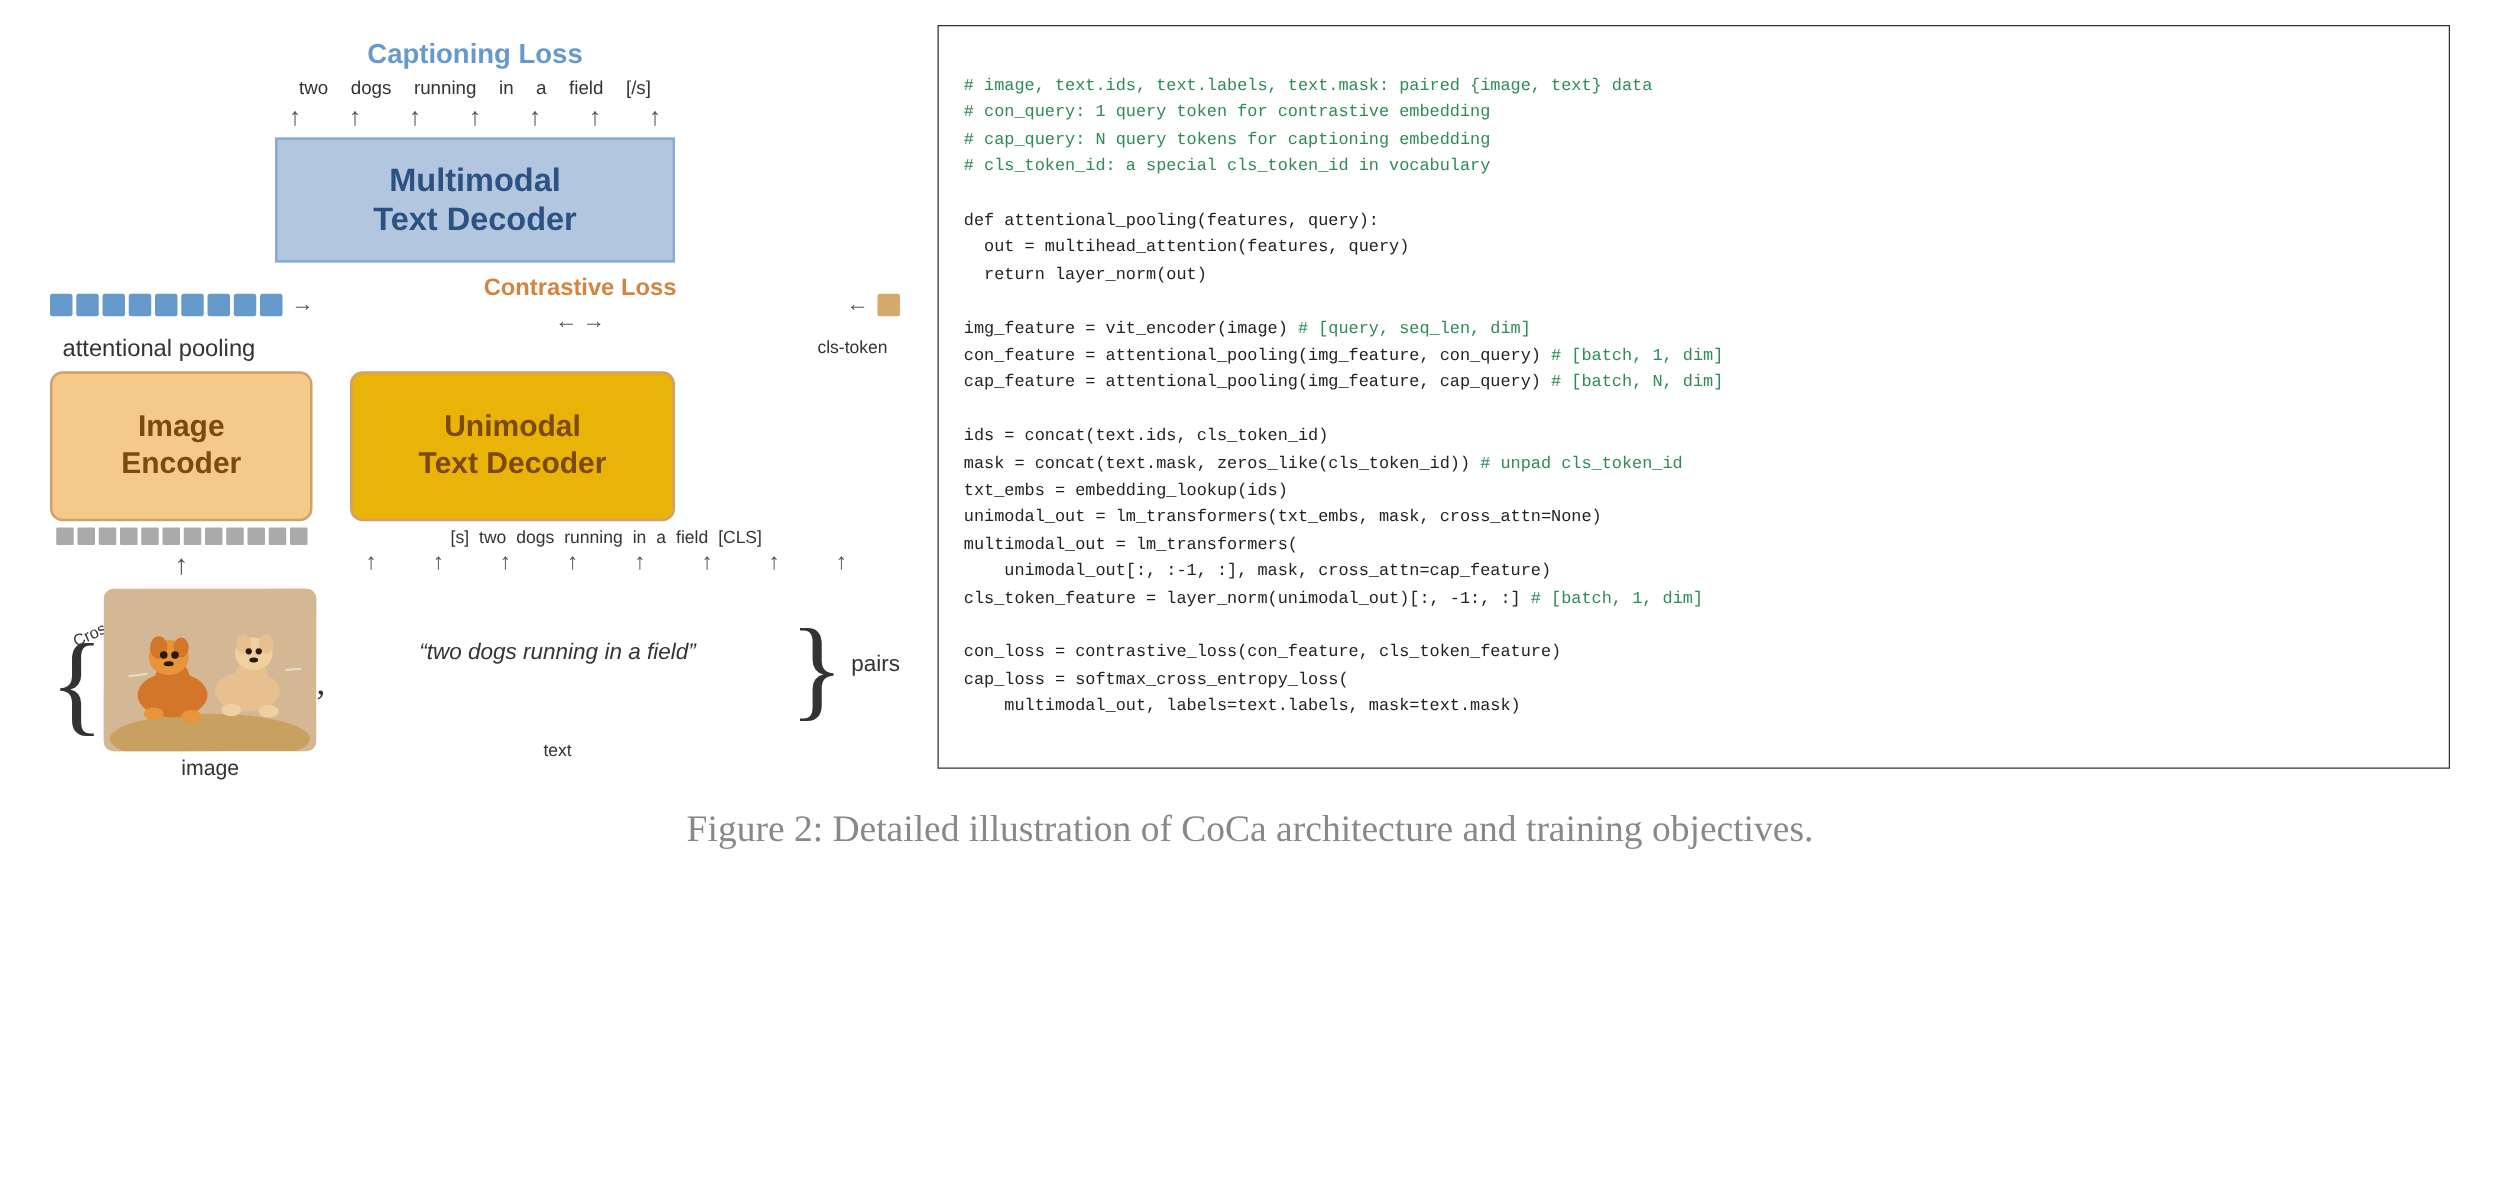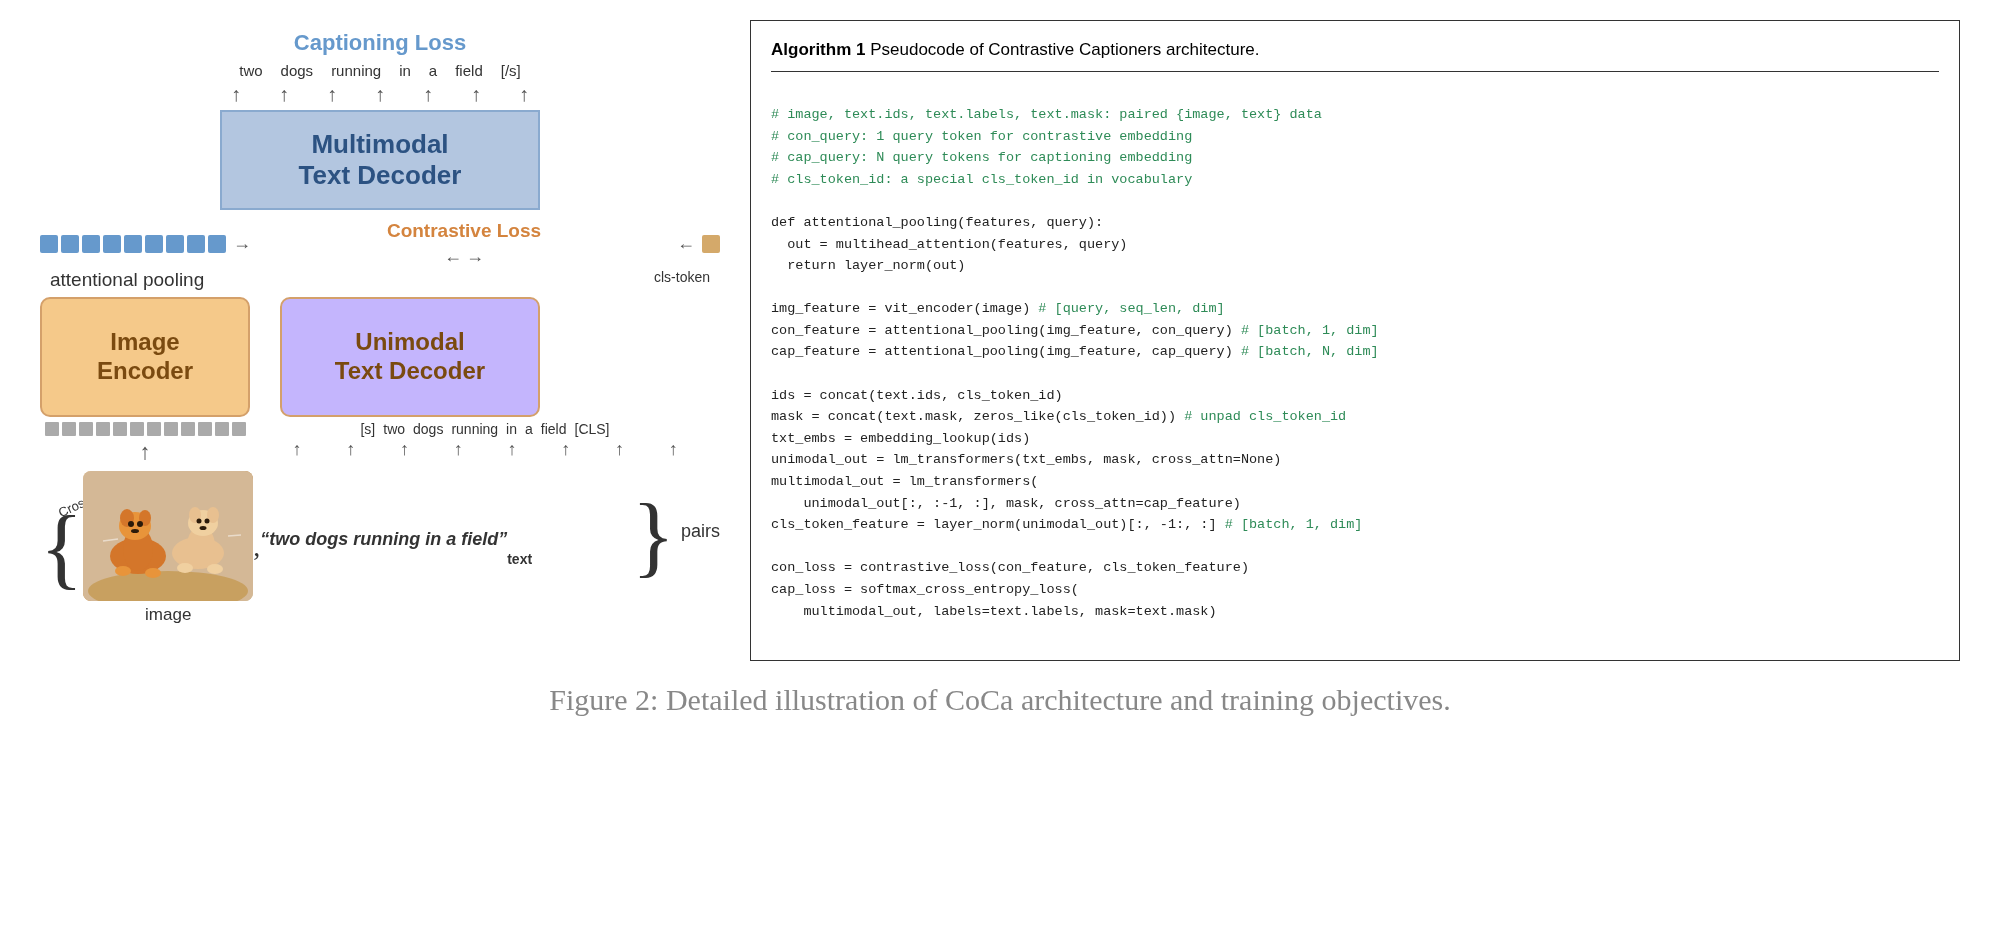--- a/index.html
+++ b/index.html
@@ -109,21 +109,21 @@
       justify-content: center;
       text-align: center;
       font-size: 24px;
       font-weight: bold;
       color: #7a4a10;
       line-height: 1.2;
       font-family: Arial, sans-serif;
     }
 
     .unimodal-decoder-box {
-      background: #c4b5fd;
+      background: #eab308;
       border: 2px solid #d4a06a;
       border-radius: 10px;
       width: 260px;
       height: 120px;
       display: flex;
       align-items: center;
       justify-content: center;
       text-align: center;
       font-size: 24px;
       font-weight: bold;
@@ -471,37 +471,34 @@
               <line x1="20" y1="70" x2="35" y2="68" stroke="#fff" stroke-width="1.5" opacity="0.5"></line>
               <line x1="145" y1="65" x2="158" y2="64" stroke="#fff" stroke-width="1.5" opacity="0.5"></line>
             </svg>
           </div>
           <span class="image-label" style="margin-top:4px;">image</span>
         </div>
       </div>
 
       <span class="comma-sep">,</span>
 
-      <div style="display:flex; flex-direction:row; align-items:center; flex:1; margin-top:20px;font-weight:bold;">
+      <div style="display:flex; flex-direction:column; align-items:center; flex:1; margin-top:20px;">
         <span class="caption-text">“two dogs running in a field”</span>
         <span class="text-label" style="margin-top: 60px;">text</span>
       </div>
 
       <div style="display:flex; flex-direction:row; align-items:center; margin-top:10px;">
         <span class="right-curly">}</span>
         <span class="pairs-label" style="margin-top:0; margin-left:6px;">pairs</span>
       </div>
     </div>
 
   </div>
 
   <div class="algorithm-section">
-    <div class="algo-title">
-      <strong>Algorithm 1</strong><span> Pseudocode of Contrastive Captioners architecture.</span>
-    </div>
 
     <div class="code-block">
 <span class="code-comment"># image, text.ids, text.labels, text.mask: paired {image, text} data</span>
 <span class="code-comment"># con_query: 1 query token for contrastive embedding</span>
 <span class="code-comment"># cap_query: N query tokens for captioning embedding</span>
 <span class="code-comment"># cls_token_id: a special cls_token_id in vocabulary</span>
 
 <span class="code-normal">def attentional_pooling(features, query):
   out = multihead_attention(features, query)
   return layer_norm(out)</span>

